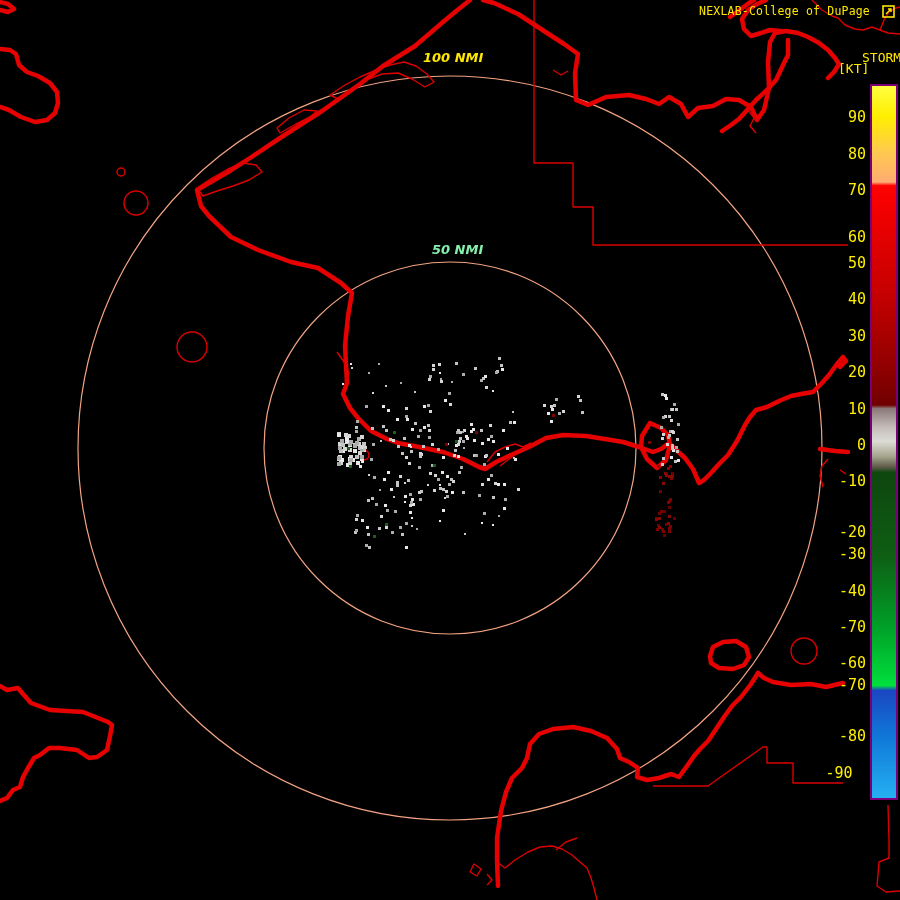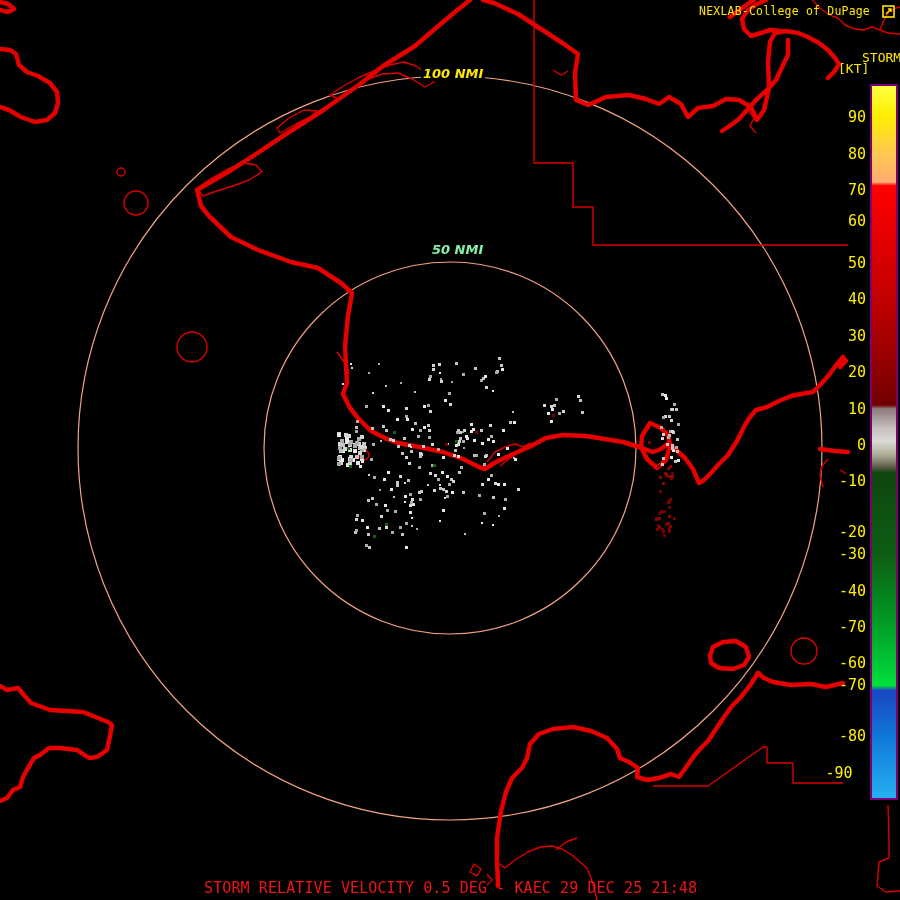--- a/index.html
+++ b/index.html
@@ -441,38 +441,37 @@
   </div>
 
   <div class="prod-label">STORM</div>
   <div class="units-label">[KT]</div>
 
   <div id="colorbar" style="background: linear-gradient(rgb(255, 255, 64) 0%, rgb(255, 238, 0) 4.3%, rgb(255, 200, 80) 9.4%, rgb(255, 172, 114) 13.5%, rgb(255, 0, 0) 14%, rgb(194, 0, 0) 30%, rgb(142, 0, 0) 40%, rgb(112, 0, 0) 44.8%, rgb(138, 120, 120) 45.3%, rgb(196, 188, 184) 47.9%, rgb(220, 220, 214) 49.9%, rgb(166, 166, 142) 52%, rgb(94, 92, 74) 53.5%, rgb(14, 70, 14) 54.3%, rgb(14, 94, 20) 66%, rgb(0, 160, 40) 76%, rgb(0, 224, 60) 84.2%, rgb(26, 70, 194) 84.9%, rgb(16, 120, 216) 91.4%, rgb(36, 176, 242) 100%); border-color: rgb(122, 0, 122);"></div>
   <div id="colorbar-ticks">
       <div class="cbtick" style="top: 108.4px;">90</div>
       <div class="cbtick" style="top: 144.8px;">80</div>
       <div class="cbtick" style="top: 181.2px;">70</div>
-      <div class="cbtick" style="top: 212px;">60</div>
+      <div class="cbtick" style="top: 228px;">60</div>
       <div class="cbtick" style="top: 254px;">50</div>
       <div class="cbtick" style="top: 290.4px;">40</div>
       <div class="cbtick" style="top: 326.8px;">30</div>
       <div class="cbtick" style="top: 363.2px;">20</div>
       <div class="cbtick" style="top: 399.6px;">10</div>
       <div class="cbtick" style="top: 436px;">0</div>
       <div class="cbtick" style="top: 472.4px;">-10</div>
       <div class="cbtick" style="top: 502px; margin-top: 21px;">-20</div>
       <div class="cbtick" style="top: 545.2px;">-30</div>
       <div class="cbtick" style="top: 581.6px;">-40</div>
       <div class="cbtick" style="top: 618px;">-70</div>
       <div class="cbtick" style="top: 654.4px;">-60</div>
       <div class="cbtick" style="top: 676px;">-70</div>
       <div class="cbtick" style="top: 727.2px;">-80</div>
       <div class="cbtick" style="top: 763.6px; text-align: center;">-90</div>
     </div>
 
   <div id="ring-labels">
-      <div class="ring-label" style="left: 421px; top: 66px; color: rgb(255, 232, 0);">100 NMI</div>
+      <div class="ring-label" style="left: 421px; top: 50px; color: rgb(255, 232, 0);">100 NMI</div>
       <div class="ring-label" style="left: 430px; top: 242px; color: #86efac;">50 NMI</div>
     </div>
 
-  <div class="caption">STORM RELATIVE VELOCITY 0.5 DEG - KAEC 29 DEC 25 21:48</div>
 
 </div>
 
 </body></html>

